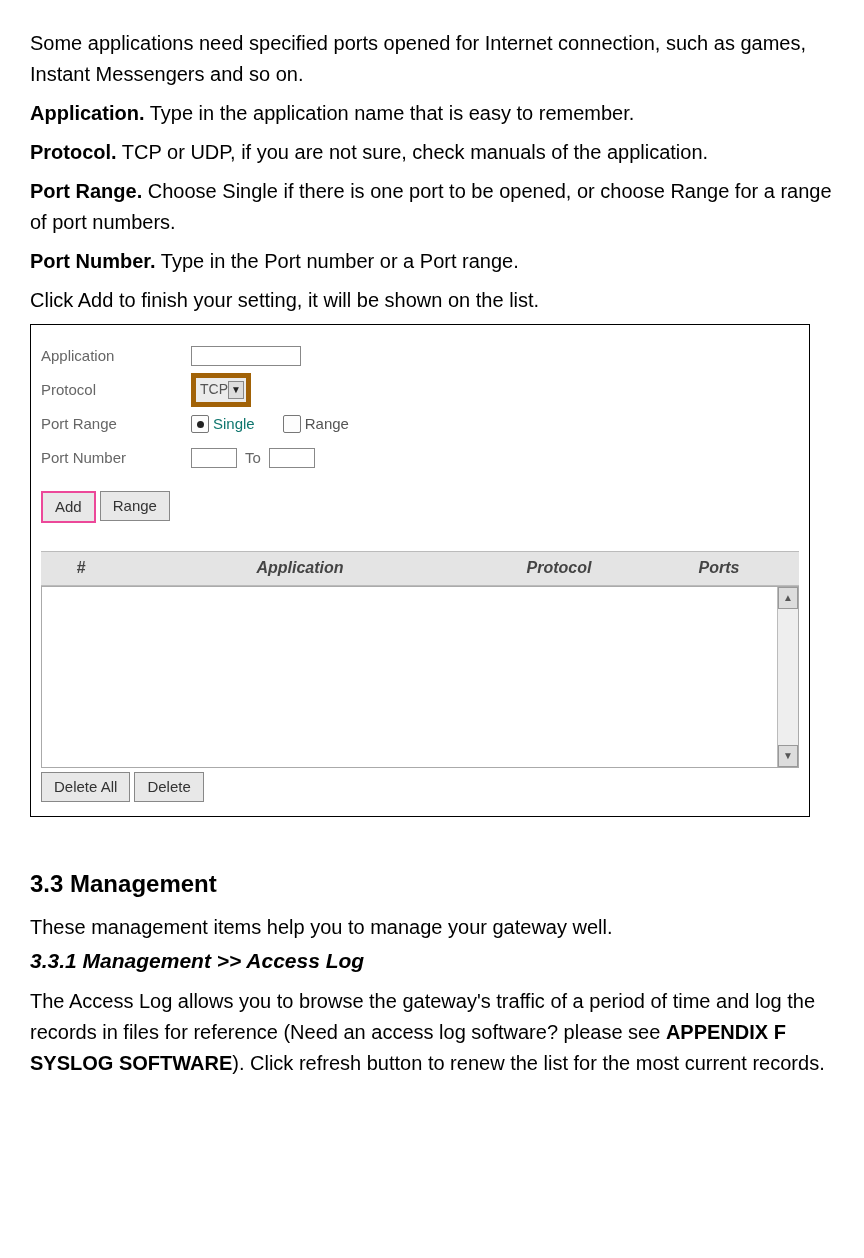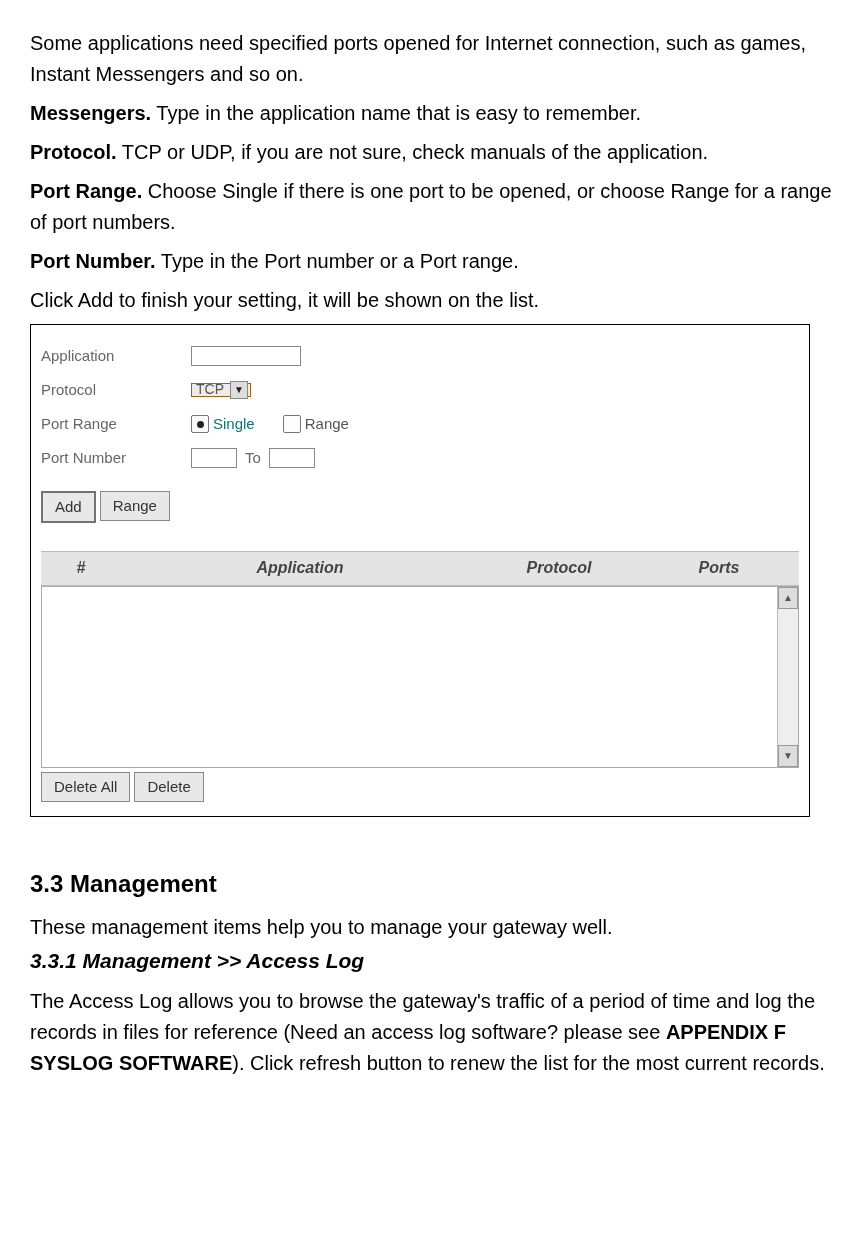--- a/index.html
+++ b/index.html
@@ -25,21 +25,21 @@
     color: #555;
   }
   .form-row { display: flex; align-items: center; height: 34px; }
   .form-label { width: 150px; color: #666; }
   .txt-input {
     border: 1px solid #888; background: #fff; height: 20px; width: 110px;
     box-sizing: border-box; font-size: 14px; padding: 0 2px;
   }
   .txt-small { width: 46px; }
   .sel {
-    border: 1px solid #a16207; background: #ececec; height: 14px; width: 60px;
+    border: 5px solid #a16207; background: #ececec; height: 34px; width: 60px;
     font-size: 14px; display: inline-flex; align-items: center;
     justify-content: space-between; padding: 0 2px 0 4px; box-sizing: border-box;
   }
   .sel .arrow {
     width: 16px; height: 16px; background: #ddd; border: 1px solid #888;
     display: flex; align-items: center; justify-content: center; font-size: 10px;
     color: #222;
   }
   .radio {
     width: 16px; height: 16px; border: 1px solid #777; border-radius: 2px;
@@ -48,21 +48,21 @@
   }
   .radio.checked::after {
     content: ""; width: 7px; height: 7px; background: #222; border-radius: 50%;
   }
   .btn {
     border: 1px solid #888; background: #e8e8e8; height: 28px;
     display: inline-flex; align-items: center; justify-content: center;
     padding: 0 12px; font-size: 15px; color: #333;
     font-family: Tahoma, Arial, sans-serif;
   }
-  .btn.primary { border: 2px solid #737373; }
+  .btn.primary { border: 2px solid #ec4899; }
   .btn-row { margin-top: 16px; display: flex; gap: 4px; }
   .table-head {
     margin-top: 28px; display: flex; background: #e4e4e4;
     border-top: 1px solid #bbb; border-bottom: 1px solid #bbb;
     font-weight: bold; color: #444; font-style: italic; font-size: 16px;
   }
   .th { padding: 4px 0; text-align: center; }
   .th1 { width: 80px; }
   .th2 { flex: 1; }
   .th3 { width: 160px; }
@@ -88,21 +88,21 @@
   .sub-head {
     font-size: 21px; font-weight: bold; font-style: italic; margin-top: 2px;
   }
   .to-label { margin: 0 8px; color: #666; }
   .rlabel { margin-right: 28px; color: #0f766e; }
 </style>
 </head>
 <body>
 
 <p>Some applications need specified ports opened for Internet connection, such as games, Instant Messengers and so on.</p>
-<p><span class="b">Messengers.</span><span> Type in the application name that is easy to remember.</span></p>
+<p><span class="b">Application.</span><span> Type in the application name that is easy to remember.</span></p>
 <p><span class="b">Protocol.</span><span> TCP or UDP, if you are not sure, check manuals of the application.</span></p>
 <p><span class="b">Port Range.</span><span> Choose Single if there is one port to be opened, or choose Range for a range of port numbers.</span></p>
 <p><span class="b">Port Number.</span><span> Type in the Port number or a Port range.</span></p>
 <p>Click Add to finish your setting, it will be shown on the list.</p>
 
 <div class="screenshot">
 
   <div class="form-row">
     <div class="form-label">Application</div>
     <div class="txt-input"></div>

